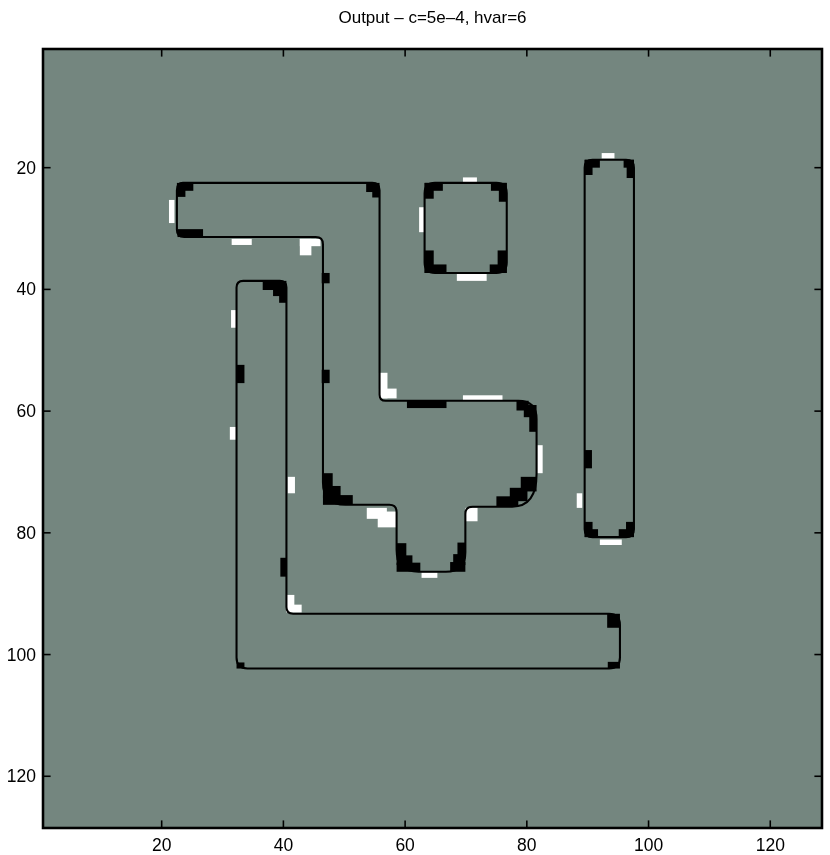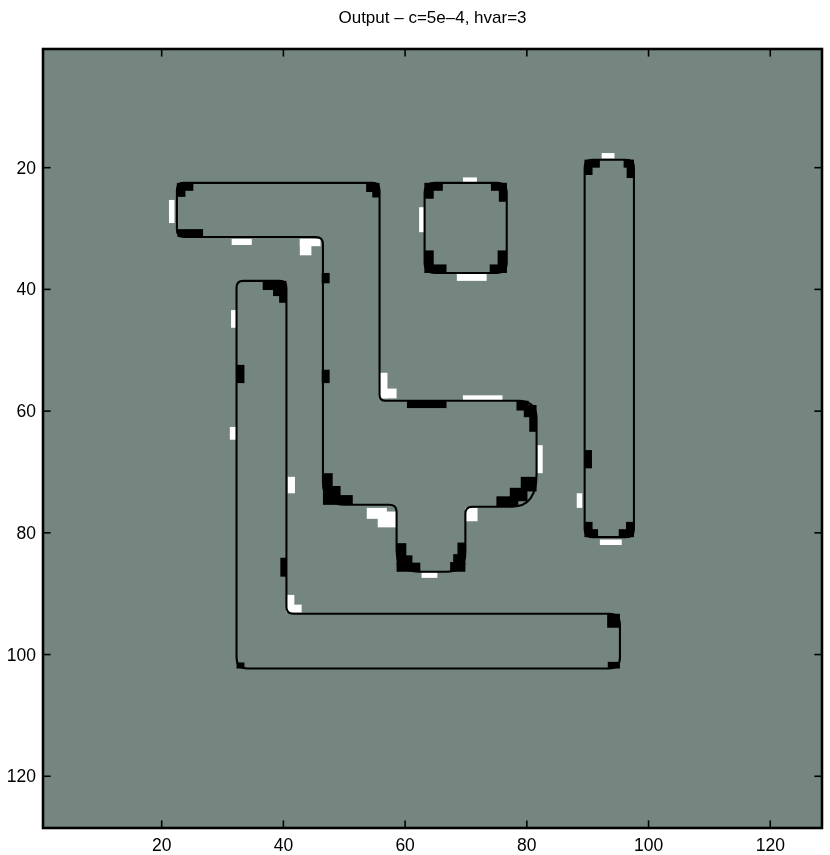--- a/index.html
+++ b/index.html
@@ -7,21 +7,21 @@
   .title{position:absolute;left:43px;top:8px;width:779px;text-align:center;font-size:17px;color:#000;}
   .plot{position:absolute;left:43px;top:49px;width:779px;height:779px;}
   .plot svg{display:block;width:779px;height:779px;overflow:visible;}
   .xlab{position:absolute;top:835px;transform:translateX(-50%);font-size:17.5px;color:#000;}
   .ylab{position:absolute;left:0;width:36px;text-align:right;transform:translateY(-50%);font-size:17.5px;color:#000;}
 </style>
 </head>
 <body>
 
 <div class="fig" id="fig">
-  <div class="title">Output – c=5e–4, hvar=3</div>
+  <div class="title">Output – c=5e–4, hvar=6</div>
   <div class="plot">
     <svg id="psvg" viewBox="0.5 0.5 128 128" preserveAspectRatio="none" xmlns="http://www.w3.org/2000/svg">
         <rect x="0.5" y="0.5" width="128" height="128" fill="#74867f"></rect>
         <g fill="#ffffff">
           <rect x="21.2" y="25.3" width="0.9" height="3.8"></rect>
           <rect x="31.5" y="31.7" width="3.3" height="1"></rect>
           <rect x="42.7" y="31.7" width="3.4" height="1.2"></rect>
           <rect x="42.7" y="31.7" width="1.9" height="2.7"></rect>
           <rect x="55.7" y="53.7" width="1.4" height="4.2"></rect>
           <rect x="55.7" y="56.3" width="2.9" height="1.6"></rect>

